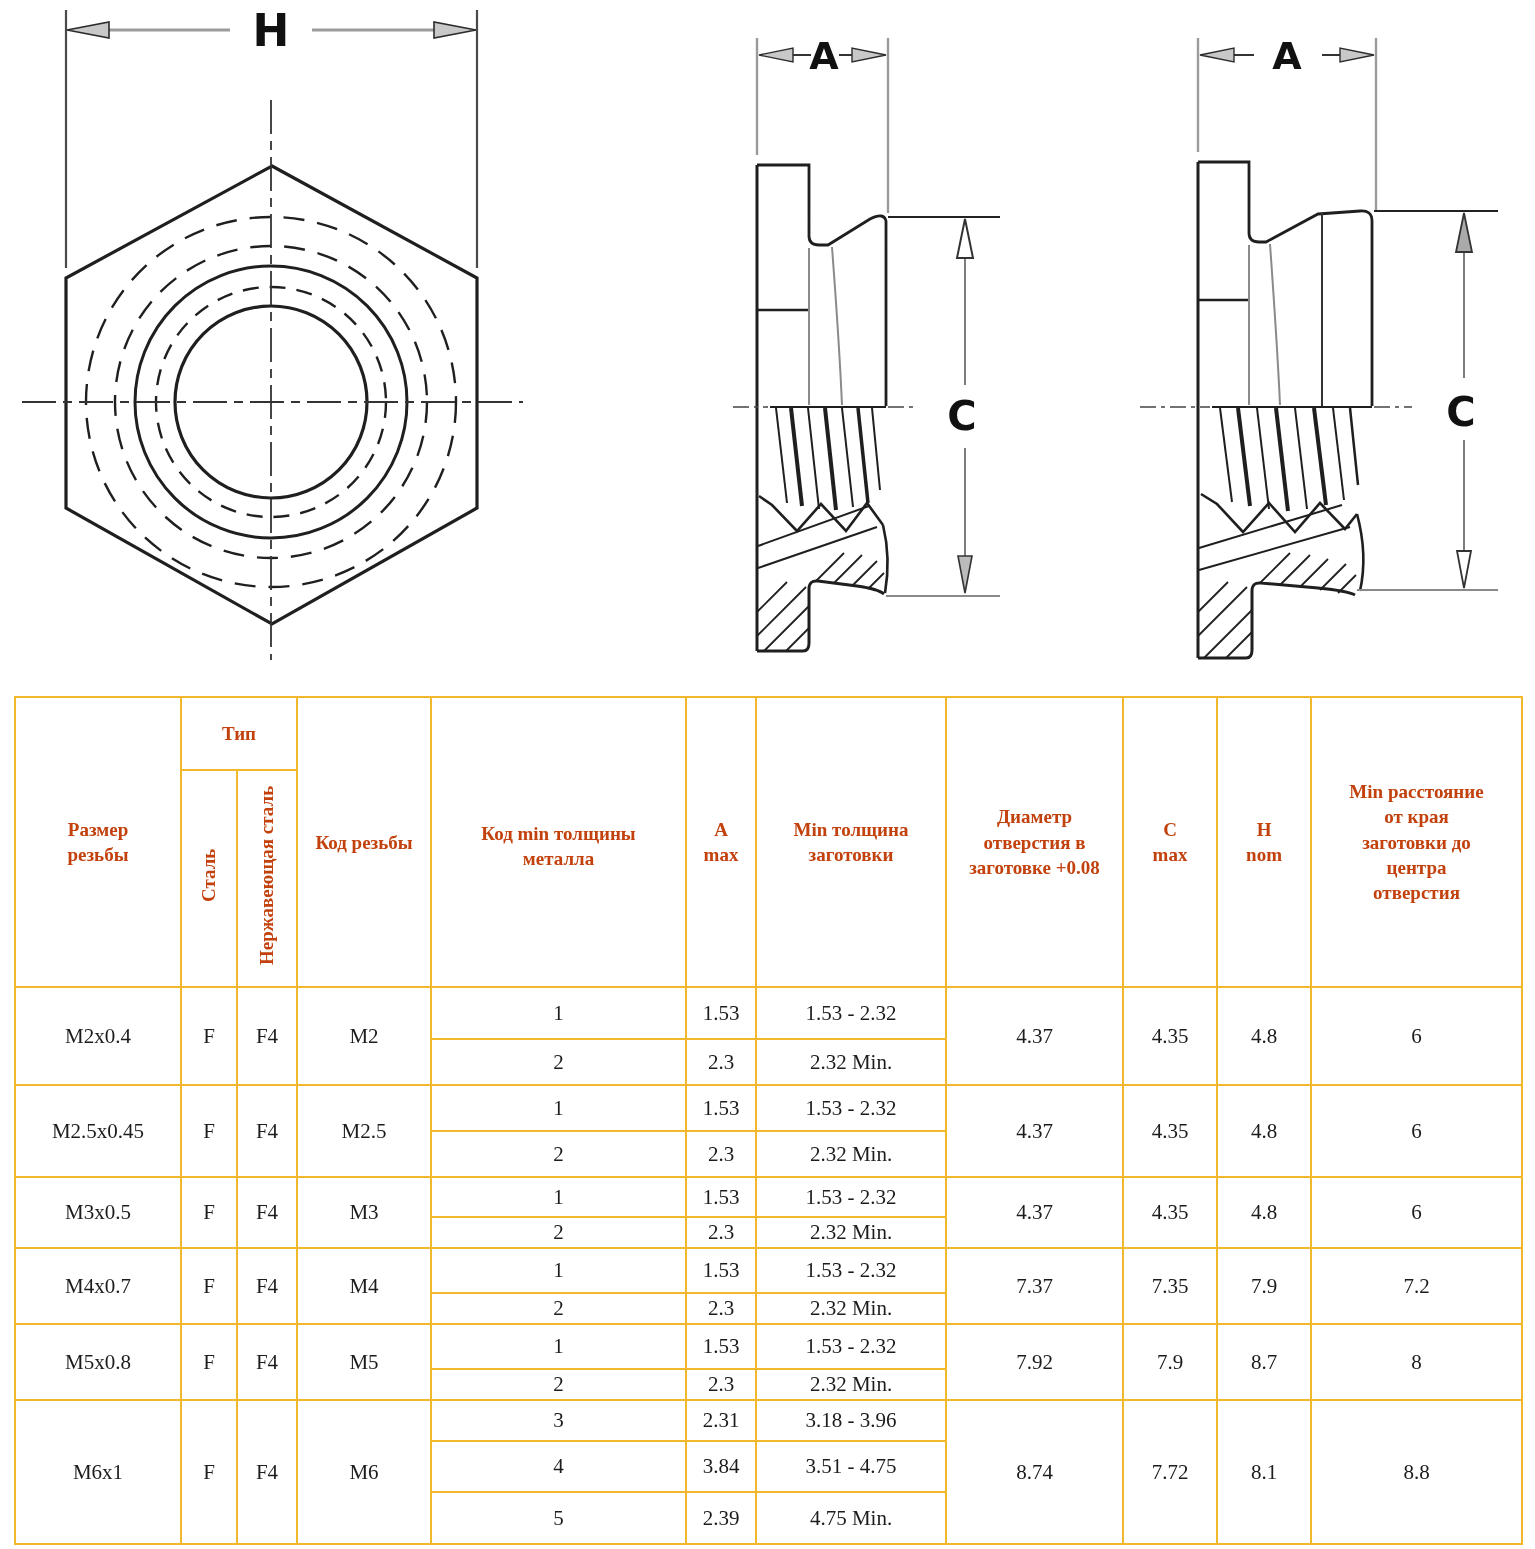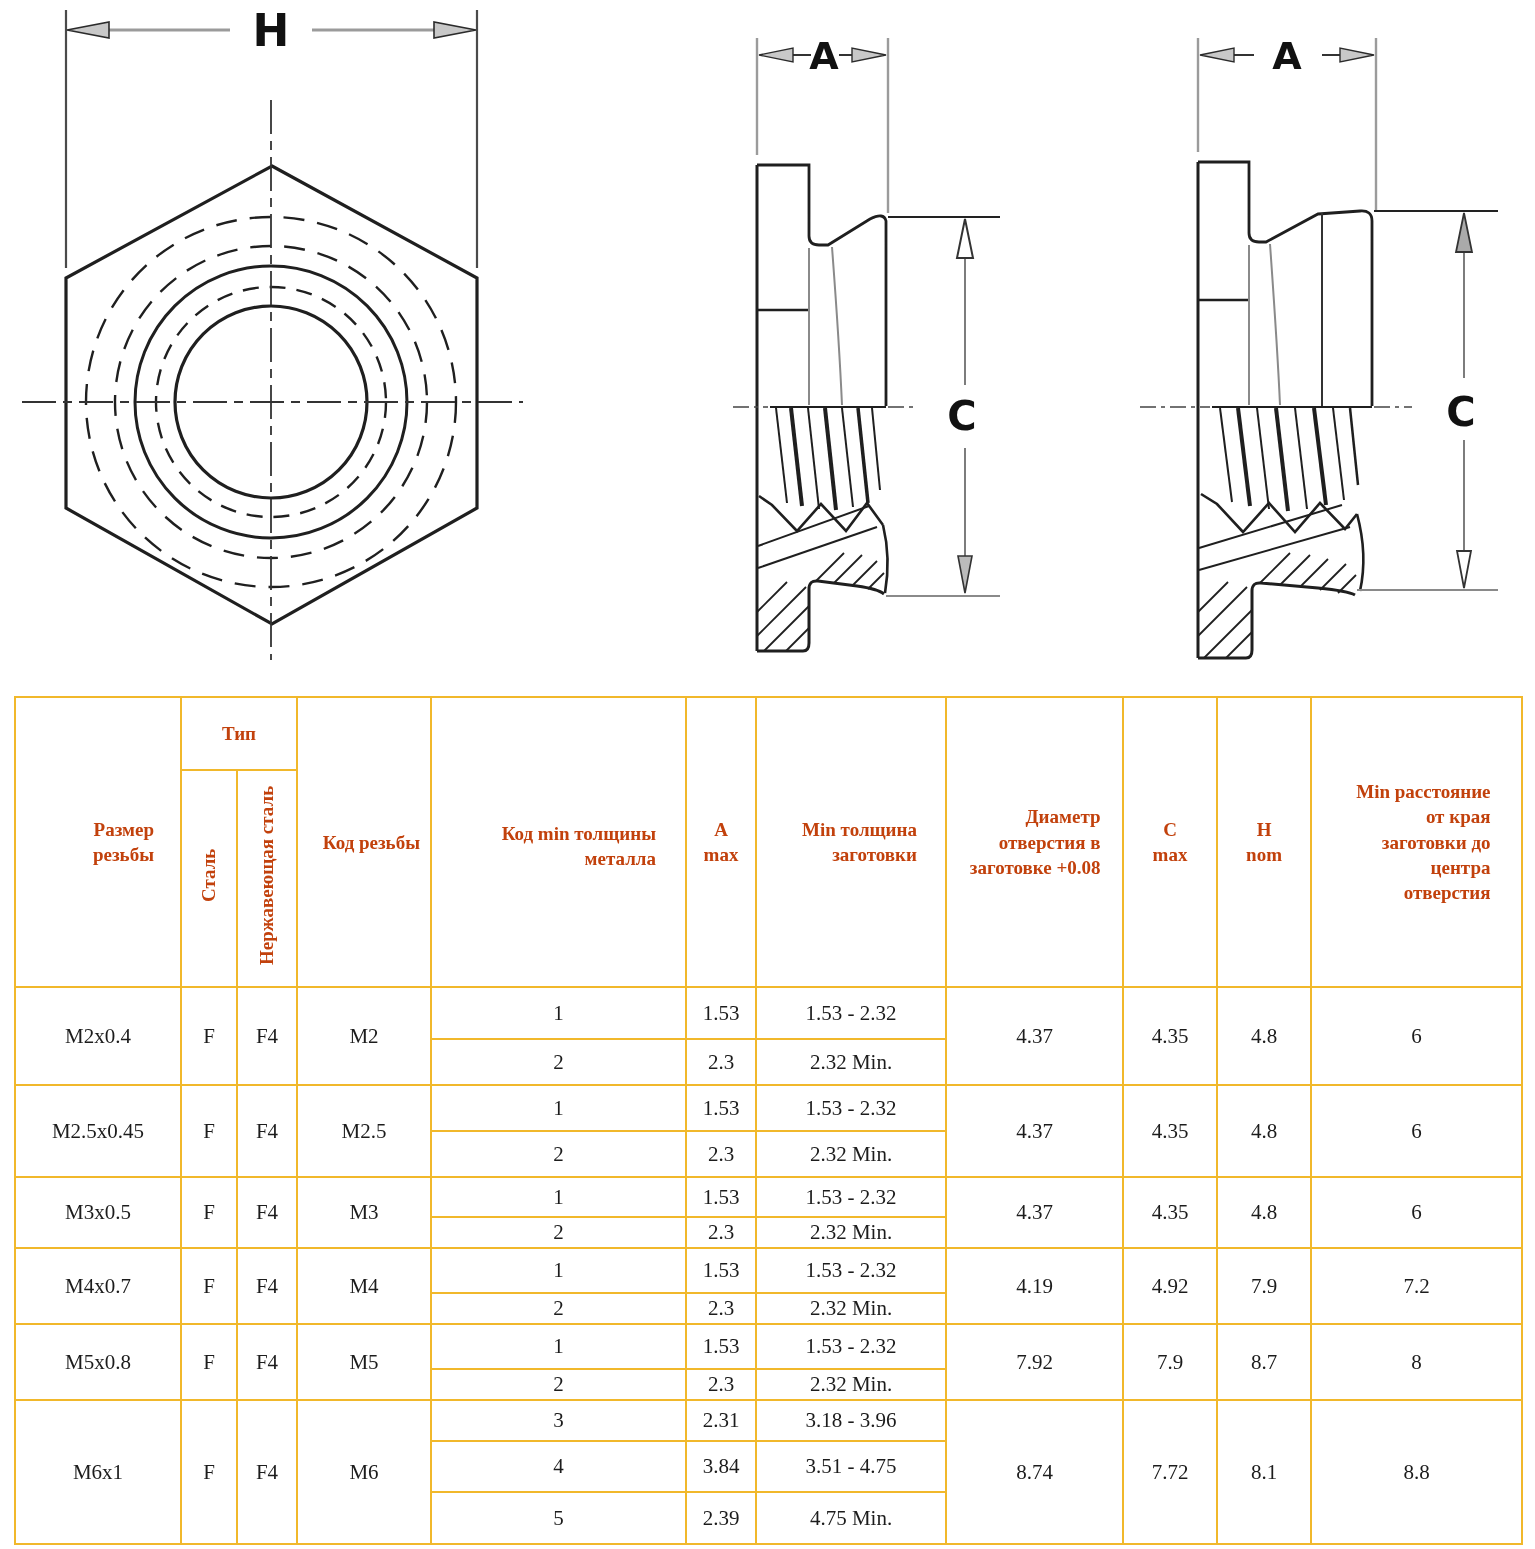--- a/index.html
+++ b/index.html
@@ -4,21 +4,21 @@
 <style>
   html,body{margin:0;padding:0;background:#ffffff;}
   body{width:1535px;height:1549px;overflow:hidden;font-family:"Liberation Serif",serif;}
   .drawing-wrap{width:1535px;height:692px;position:relative;}
   svg text.dimlabel{font-family:"DejaVu Sans",sans-serif;font-weight:bold;fill:#111;}
   table.spec{border-collapse:collapse;table-layout:fixed;width:1507px;margin:4px 0 0 14px;}
   table.spec td,table.spec th{border:2.4px solid #F1B82B;text-align:center;vertical-align:middle;
       overflow:hidden;padding:2px 4px;background:#fff;}
   table.spec th{color:#c2410c;font-weight:bold;font-size:19px;line-height:1.32;}
   table.spec td{color:#1c1c1c;font-size:21px;font-weight:normal;}
-  .hw{margin:0 auto;text-align:right;}
+  .hw{margin:0 auto;}
   .w110{max-width:112px;} .w190{max-width:195px;margin-top:8px;} .w130{max-width:132px;} .w145{max-width:148px;}
   .vert{writing-mode:vertical-rl;transform:rotate(180deg);display:inline-block;
         height:205px;line-height:1.12;}
 </style>
 </head>
 <body>
 
 <div class="drawing-wrap">
 <svg width="1535" height="692" viewBox="0 0 1535 692">
 
@@ -265,22 +265,22 @@
   </tr>
 
   <tr style="height:45px">
     <td rowspan="2">M4x0.7</td>
     <td rowspan="2">F</td>
     <td rowspan="2">F4</td>
     <td rowspan="2">M4</td>
     <td>1</td>
     <td>1.53</td>
     <td>1.53 - 2.32</td>
-    <td rowspan="2">4.19</td>
-    <td rowspan="2">4.92</td>
+    <td rowspan="2">7.37</td>
+    <td rowspan="2">7.35</td>
     <td rowspan="2">7.9</td>
     <td rowspan="2">7.2</td>
   </tr>
   <tr style="height:28px">
     <td>2</td>
     <td>2.3</td>
     <td>2.32 Min.</td>
   </tr>
 
   <tr style="height:45px">

